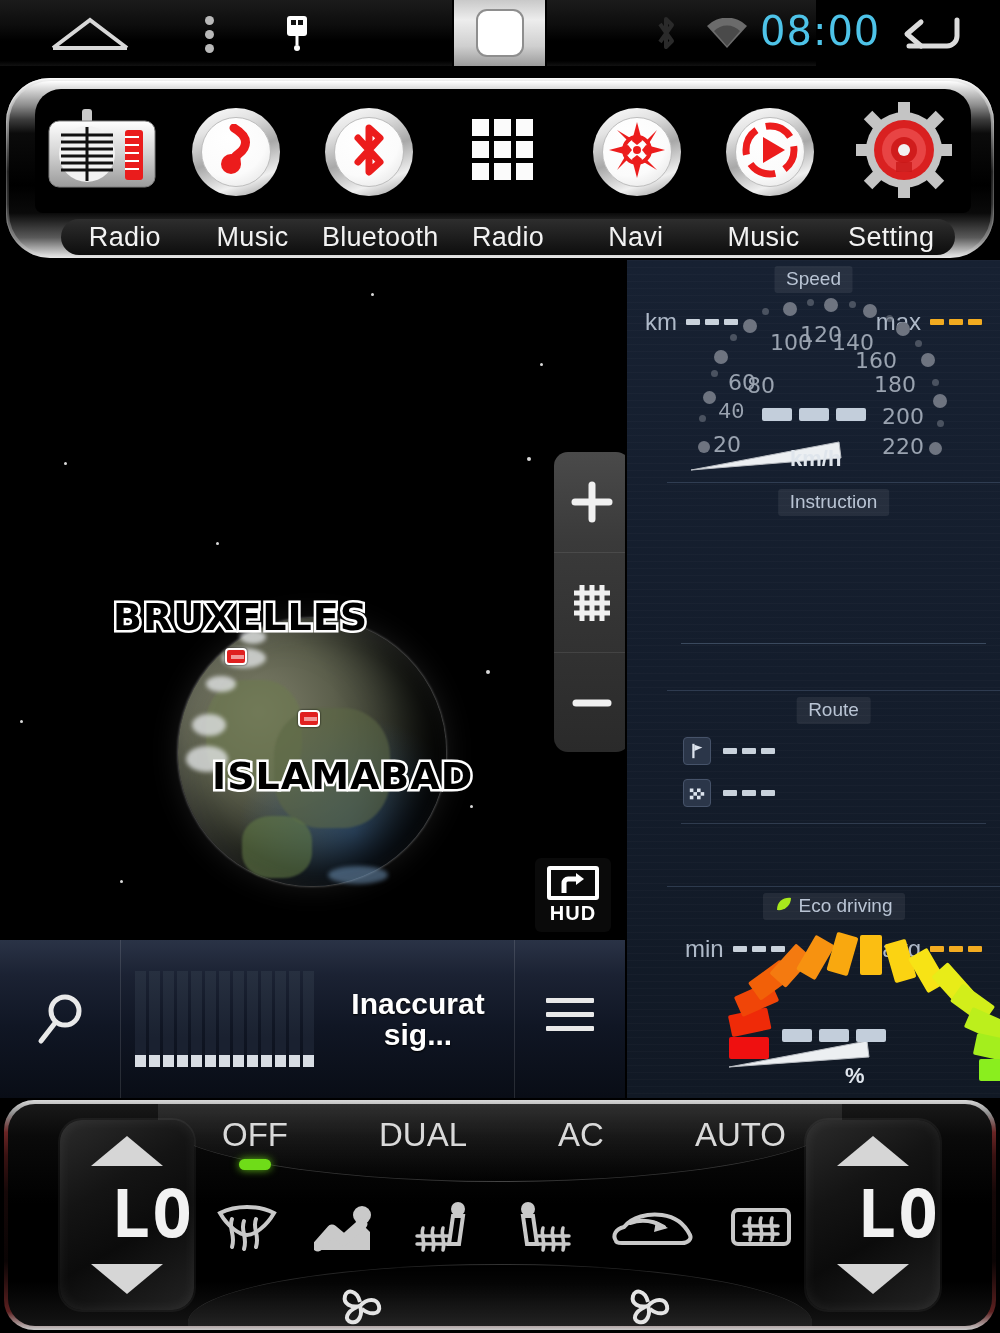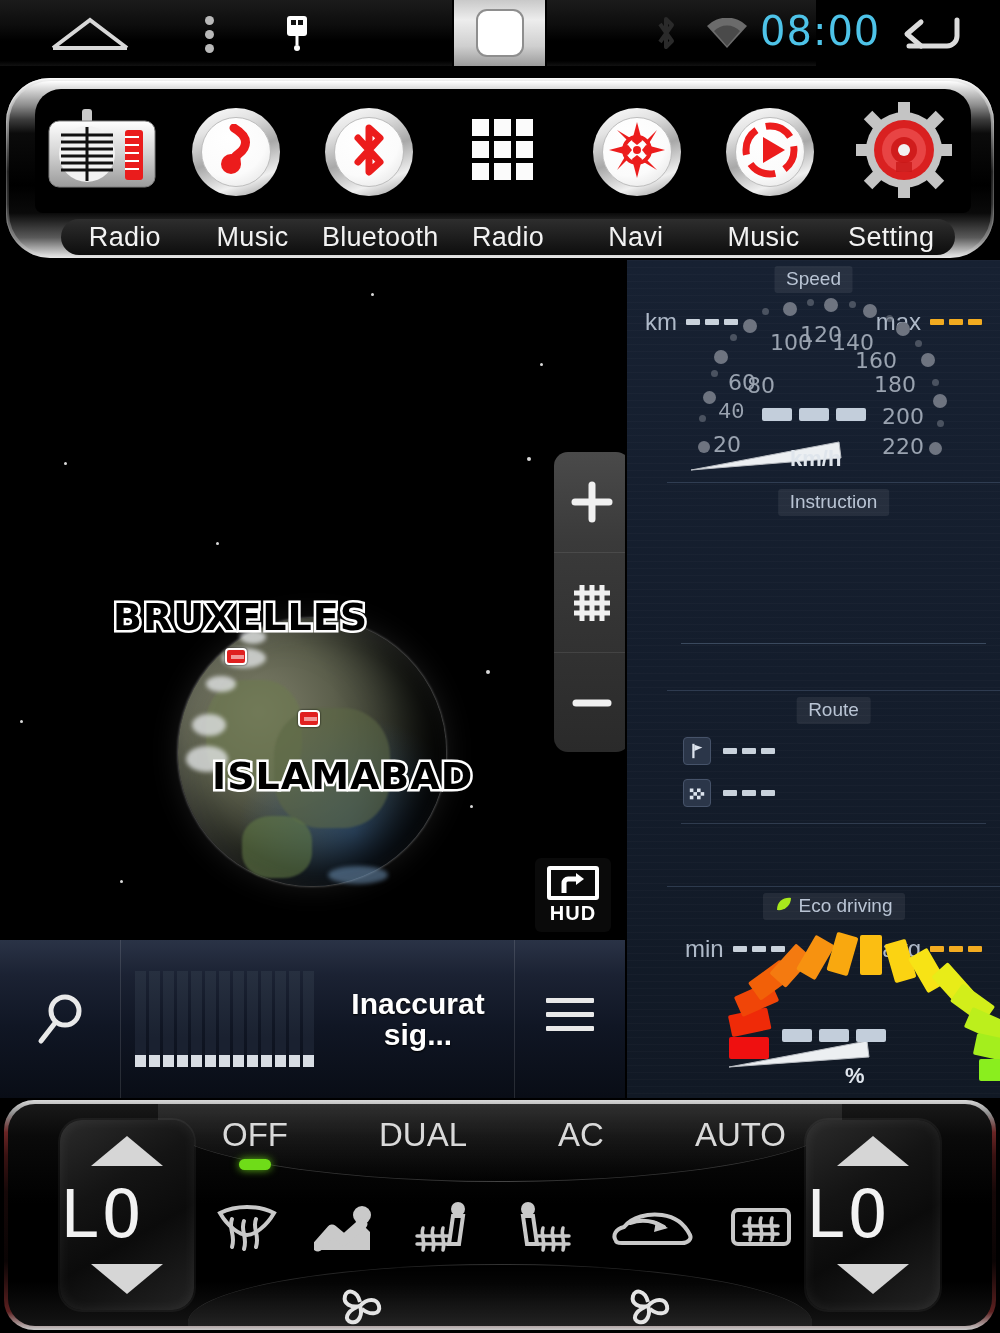--- a/index.html
+++ b/index.html
@@ -158,22 +158,22 @@
              background:linear-gradient(180deg,#d8d8d8 0%,#8e8e8e 6%,#6a2424 14%,
                          #3a1212 24%,#160808 40%,#0a0404 70%,#5c2020 92%,#c9c9c9 100%); }
   .climate-inner { position:relative; width:100%; height:100%; border-radius:27px;
                    background:linear-gradient(180deg,#191919 0%,#0a0a0a 14%,#000 45%,#000 80%,#141414 100%);
                    overflow:hidden; }
   .temp-pad { position:absolute; top:16px; width:134px; height:190px; border-radius:22px;
               background:linear-gradient(150deg,#2b2b2b 0%,#141414 35%,#0b0b0b 60%,#232323 100%);
               box-shadow:inset 0 0 14px rgba(255,255,255,.07), 0 0 0 2px rgba(255,255,255,.05); }
   .temp-pad.left { left:52px; }
   .temp-pad.right { right:52px; }
-  .temp-pad .val { position:absolute; left:0; right:0; top:62px; text-align:left;
-                   color:#f2f2f2; font-size:66px; font-weight:normal;
+  .temp-pad .val { position:absolute; left:0; right:0; top:62px; text-align:right;
+                   color:#f2f2f2; font-size:66px; font-weight:bold;
                    font-family:"DejaVu Sans Mono", monospace; letter-spacing:2px;
                    line-height:1; }
   .tri-up, .tri-dn { position:absolute; left:50%; transform:translateX(-50%);
                      width:0; height:0; border-left:36px solid transparent;
                      border-right:36px solid transparent; }
   .tri-up { top:16px; border-bottom:30px solid #d6d6d6; }
   .tri-dn { bottom:16px; border-top:30px solid #d6d6d6; }
   .clim-modes { position:absolute; left:208px; top:12px; width:576px; height:54px;
                 display:flex; align-items:flex-start; justify-content:space-between; }
   .clim-modes .m { position:relative; color:#d9d9d9; font-size:33px; text-align:center;

